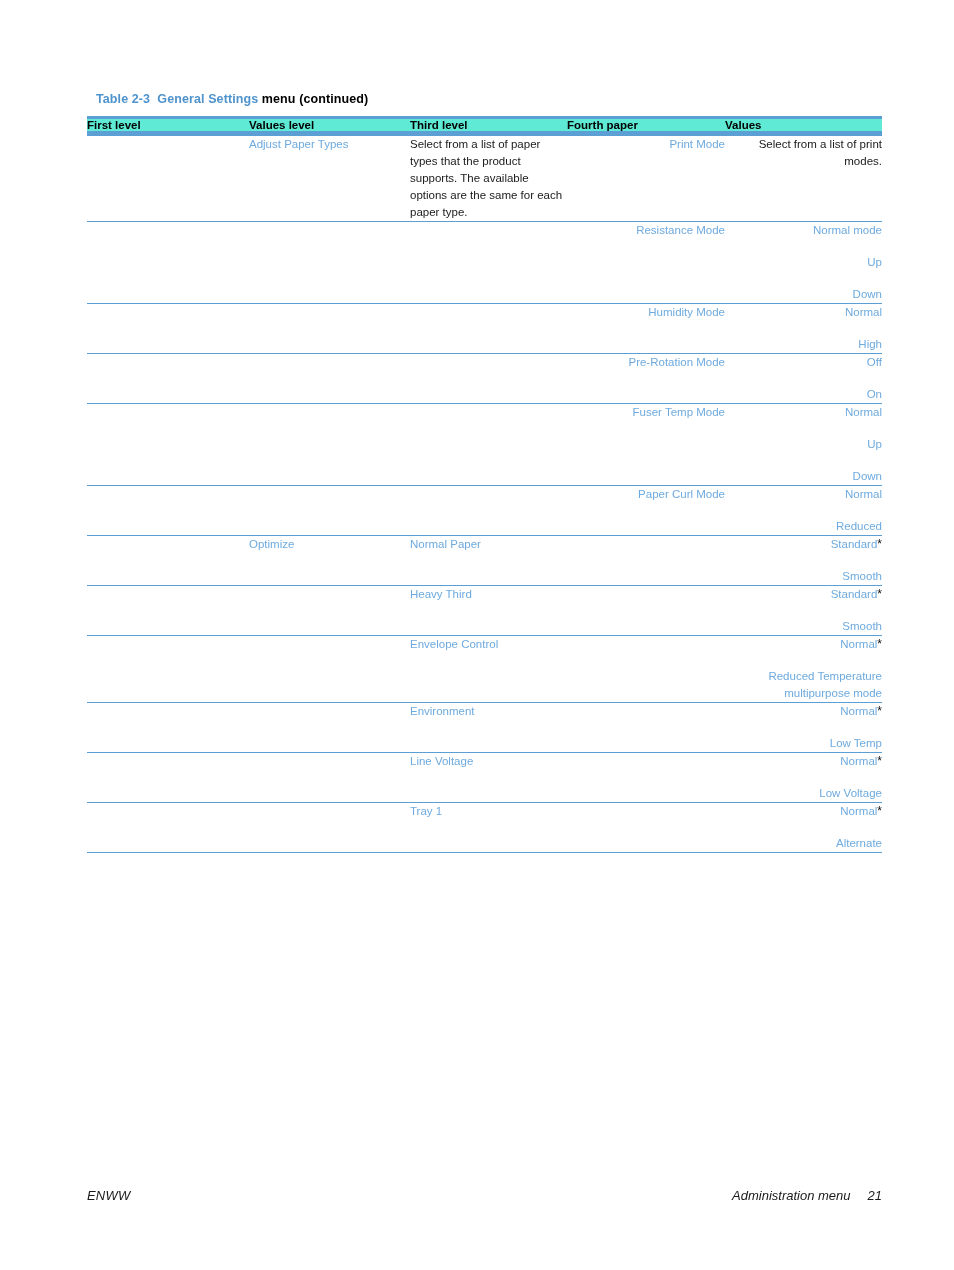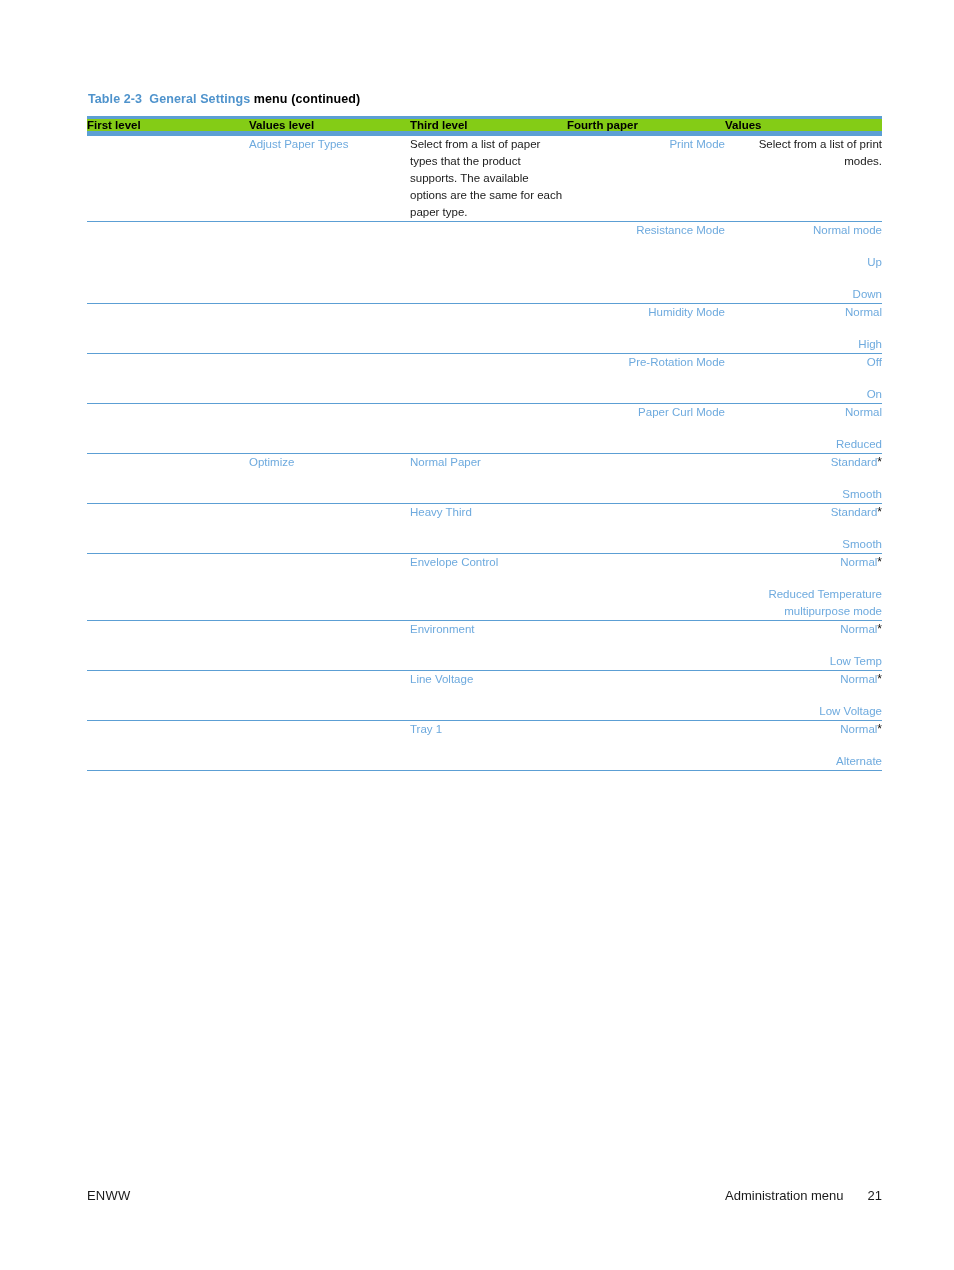--- a/index.html
+++ b/index.html
@@ -20,21 +20,21 @@
     position: absolute;
     left: 0;
     top: 0;
     width: 954px;
     height: 1270px;
   }
 
   
   .table-caption {
     position: absolute;
-    left: 88px;
+    left: 96px;
     top: 92px;
     font-size: 12.5px;
     font-weight: bold;
     letter-spacing: 0.1px;
     white-space: nowrap;
   }
   .caption-blue { color: #4f93cc; }
   .caption-black { color: #000000; }
 
   
@@ -67,21 +67,21 @@
 
   
   thead th {
     border-top: 3px solid #5c9fd4;
     border-bottom: 5px solid #5c9fd4;
     font-size: 11.5px;
     font-weight: bold;
     color: #000000;
     text-align: left;
     padding: 7px 8px 6px 8px;
-    background: #84cc16;
+    background: #5eead4;
   }
   thead th .hdr-label { display: block; }
 
   
   tbody td {
     border-bottom: 1px solid #5c9fd4;
     font-size: 11.5px;
     line-height: 17px;
     padding: 10px 10px 11px 8px;
     color: #6eaade;
@@ -95,38 +95,39 @@
 
   .star { color: #111111; font-size: 12px; }
 
   
   .footer {
     position: absolute;
     left: 87px;
     top: 1188px;
     width: 795px;
     height: 22px;
+    font-style: italic;
   }
   .footer-left {
     position: absolute;
     left: 0;
     top: 0;
     font-size: 13px;
     color: #1a1a1a;
     letter-spacing: 0.2px;
   }
   .footer-right {
     position: absolute;
     right: 0;
     top: 0;
     font-size: 13px;
     color: #1a1a1a;
     white-space: nowrap;
   }
-  .footer-chapter { margin-right: 24px; }
+  .footer-chapter { margin-right: 17px; }
   .footer-page { }
 </style>
 </head>
 <body>
 
 <div class="page">
 
   <div class="table-caption">
     <span class="caption-blue">Table 2-3</span><span class="caption-blue">&nbsp;&nbsp;</span><span class="caption-blue">General Settings</span><span class="caption-black">&nbsp;</span><span class="caption-black">menu (continued)</span>
   </div>
@@ -206,20 +207,33 @@
             <td>
               <span class="cell-line">Off</span>
               <span class="cell-line">On</span>
             </td>
           </tr>
           <tr>
             <td></td>
             <td></td>
             <td></td>
             <td>
+              <span class="cell-line">Fuser Temp Mode</span>
+            </td>
+            <td>
+              <span class="cell-line">Normal</span>
+              <span class="cell-line">Up</span>
+              <span class="cell-line">Down</span>
+            </td>
+          </tr>
+          <tr>
+            <td></td>
+            <td></td>
+            <td></td>
+            <td>
               <span class="cell-line">Paper Curl Mode</span>
             </td>
             <td>
               <span class="cell-line">Normal</span>
               <span class="cell-line">Reduced</span>
             </td>
           </tr>
           <tr>
             <td></td>
             <td>Optimize</td>

